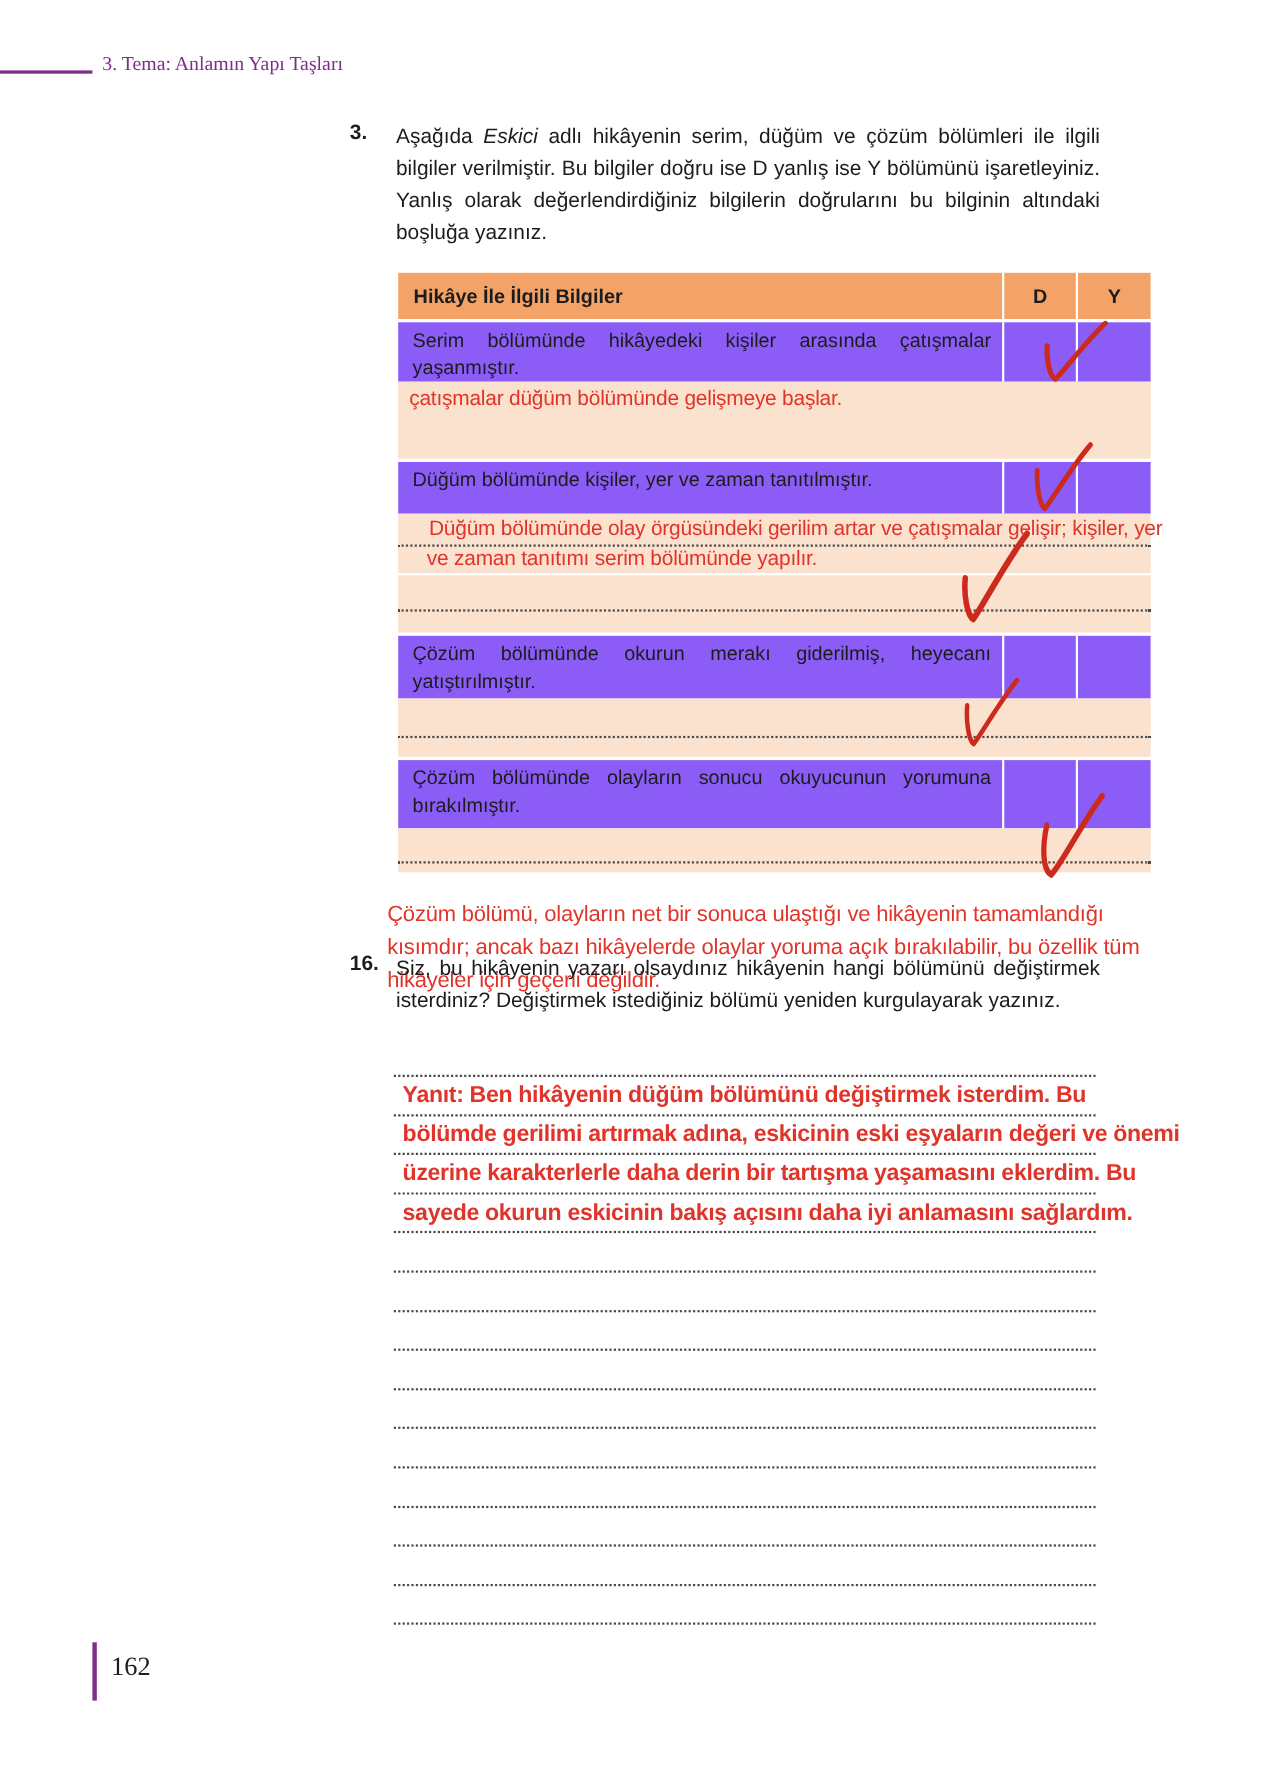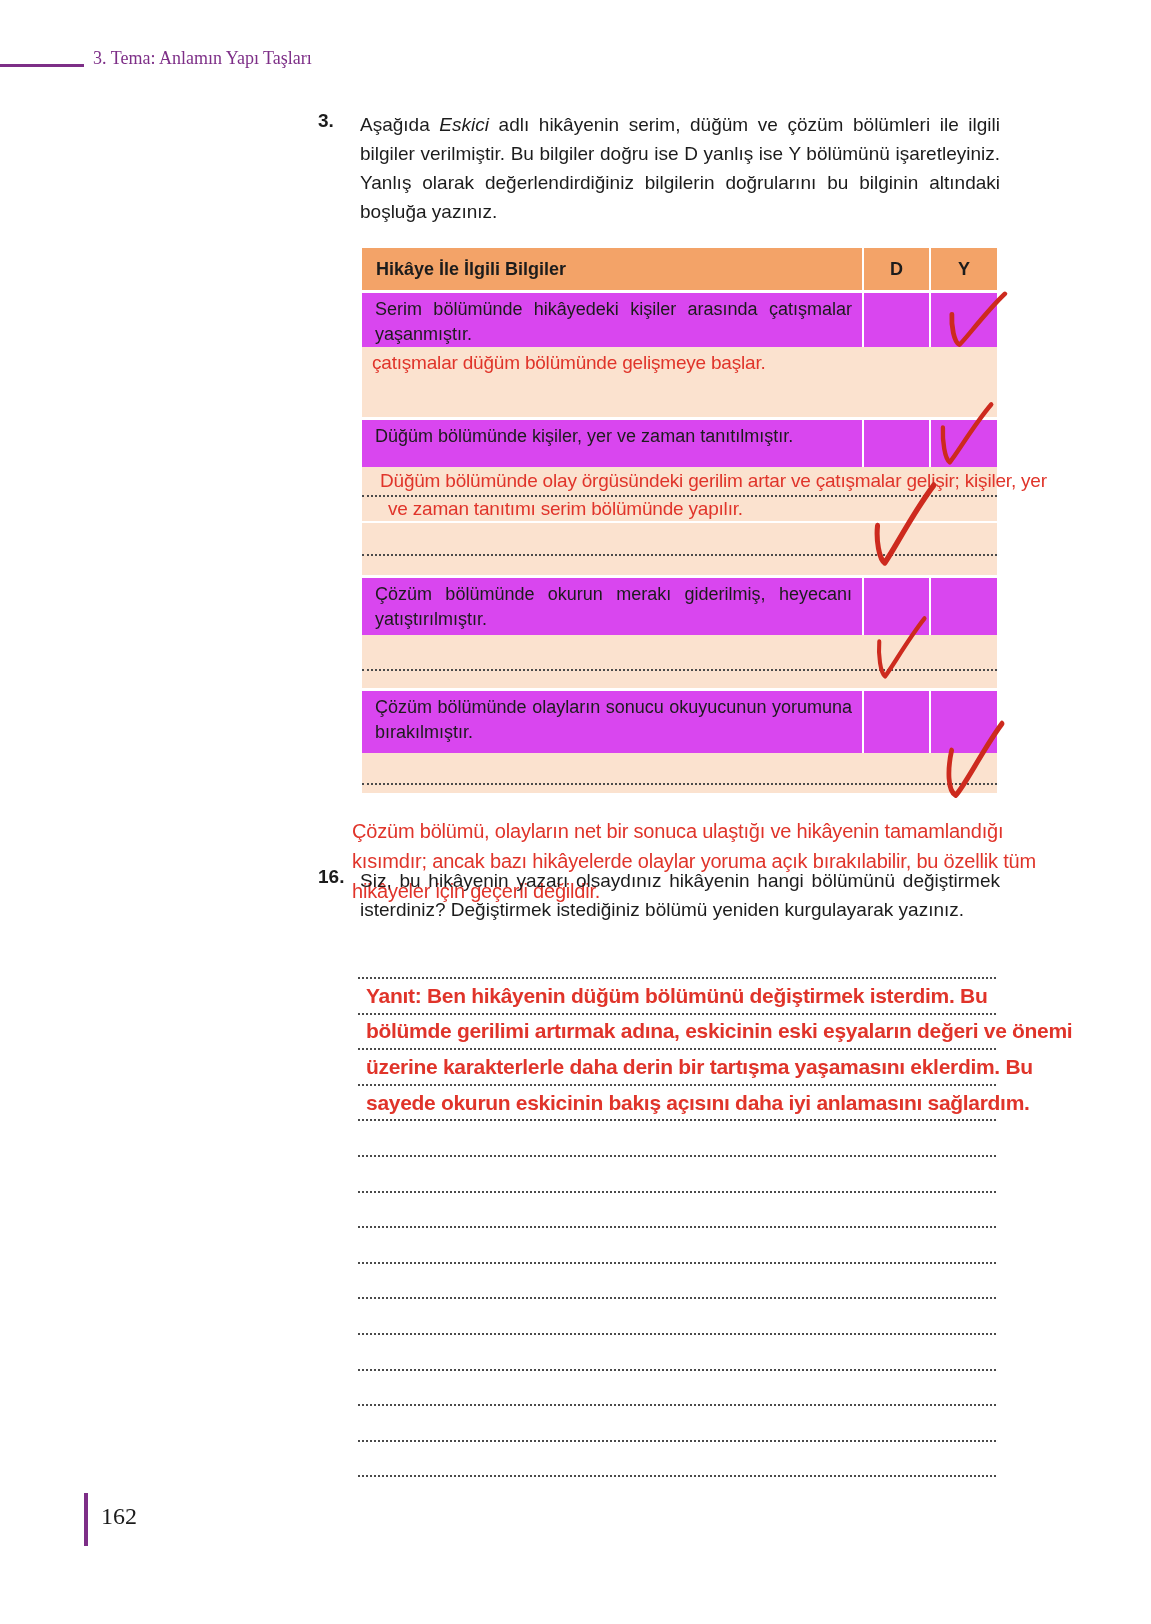--- a/index.html
+++ b/index.html
@@ -18,39 +18,39 @@
 
   
   .question { position:absolute; width:690px; }
   .q15 { left:318px; top:110px; }
   .q16 { left:318px; top:866px; }
   .qnum { position:absolute; left:0; top:0; font-size:19px; font-weight:bold; }
   .qtext { margin-left:42px; width:640px; font-size:19px; line-height:29px; text-align:justify; }
   .qtext em { font-style:italic;margin-top:39px; }
 
   
-  .tbl { position:absolute; left:362px; top:248px; width:635px; }
+  .tbl { position:absolute; left:362px; top:248px; width:684px; }
   .t-head { display:flex; height:42px; background:#f3a368; }
-  .t-row  { display:flex; background:#d946ef; margin-top:3px; }
+  .t-row  { display:flex; background:#8b5cf6; margin-top:3px; }
   .c-main { flex:1; border-right:2px solid #fff; }
   .c-d { width:67px; border-right:2px solid #fff; }
   .c-y { width:66px; }
   .t-head .c-main { display:flex; align-items:center; padding-left:14px; font-size:18px; font-weight:bold; }
   .t-head .c-d, .t-head .c-y { display:flex; align-items:center; justify-content:center; font-size:18px; font-weight:bold; }
   .stmt { padding:4px 10px 5px 13px; font-size:18px; line-height:25px; text-align:justify; }
   .r1 { height:54px; } .r2 { height:47px; } .r3 { height:56px; } .r4 { height:57px; } .r5 { height:62px; }
 
   .t-ans { position:relative; background:#fbe2cf; overflow:visible; }
   .a1 { height:70px; } .a2 { height:54px; margin-bottom:2px; } .a3 { height:52px; }
   .a4 { height:53px; margin-bottom:2px; } .a5 { height:40px; }
   .red { color:#e0342a; white-space:nowrap; }
   .a-line { display:flex; align-items:center; font-size:19px; letter-spacing:-0.2px; }
   .a1 .l1 { height:36px; padding-left:10px; border-bottom:2px dotted #4a4a4a; }
   .a1 .l2 { height:32px; padding-left:10px; }
-  .a2 .l1 { height:30px; padding-left:18px; border-bottom:2px dotted #4a4a4a; }
+  .a2 .l1 { height:30px; padding-left:28px; border-bottom:2px dotted #4a4a4a; }
   .a2 .l2 { height:24px; padding-left:26px; }
   .rule-empty { border-bottom:2px dotted #4a4a4a; }
   .a3 .rule-empty { height:33px; } .a4 .rule-empty { height:36px; } .a5 .rule-empty { height:32px; }
 
   
   .q15-overflow {
     position:absolute; left:352px; top:816px;
     font-size:20px; line-height:30px; letter-spacing:-0.2px;
   }
 

